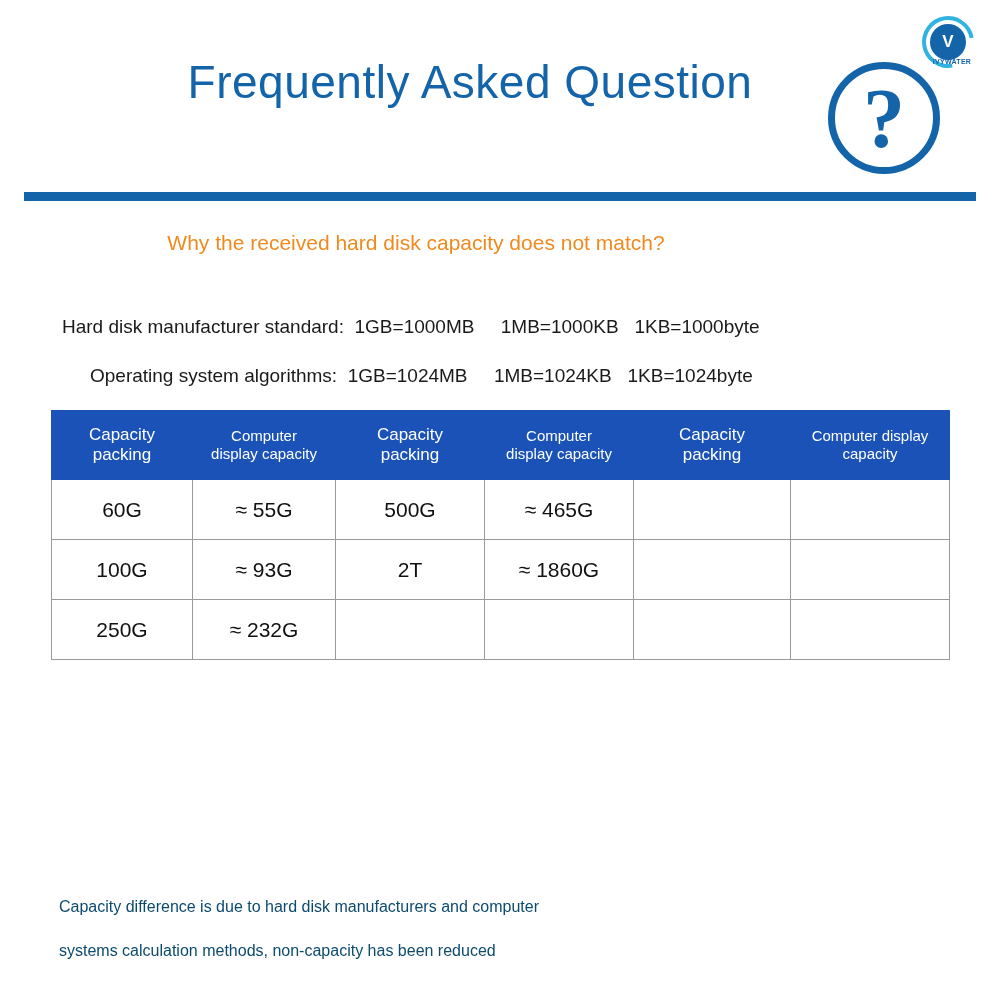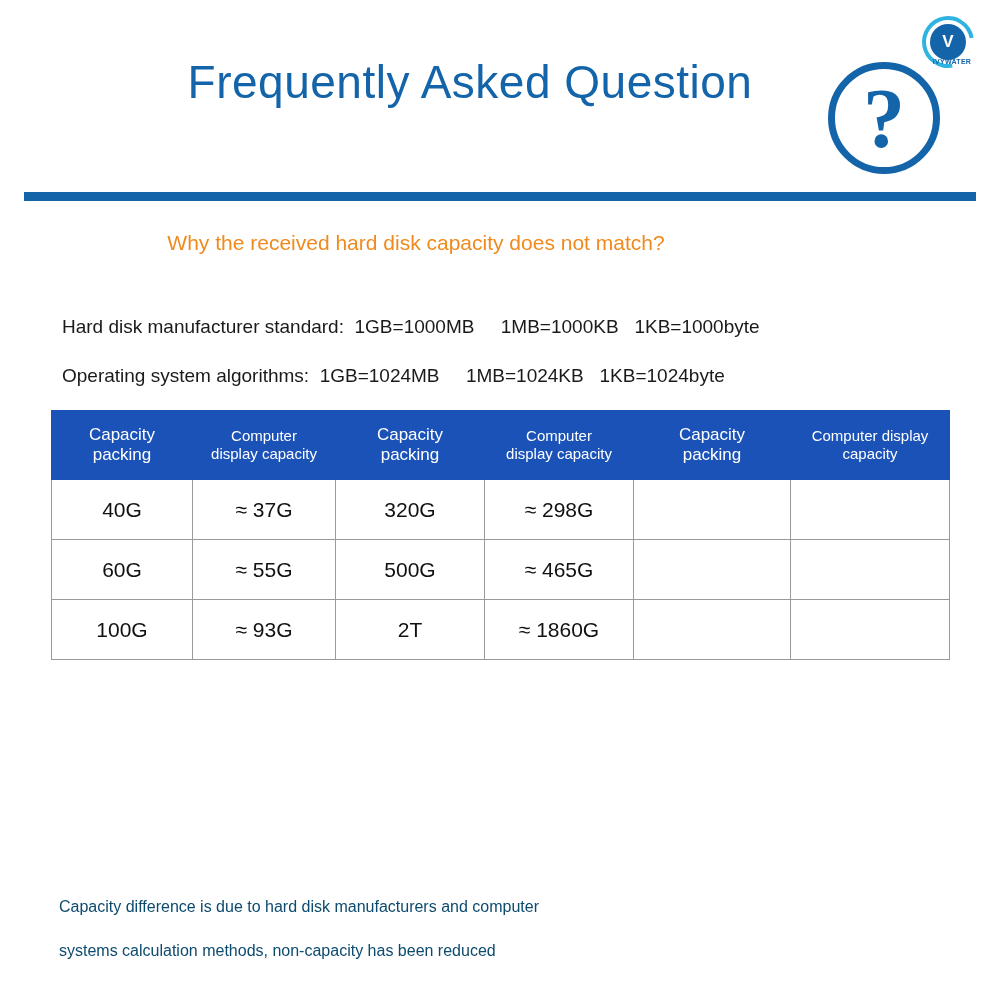--- a/index.html
+++ b/index.html
@@ -120,21 +120,21 @@
 
   
   .std {
     position: absolute;
     left: 62px;
     font-size: 19px;
     color: #1a1a1a;
     white-space: pre;
   }
   .std1 { top: 316px; text-align: center; }
-  .std2 { top: 365px; }
+  .std2 { top: 365px; margin-left: 28px; }
 
   
   .table-wrap {
     position: absolute;
     left: 51px;
     top: 410px;
     width: 898px;
   }
   table.cap {
     border-collapse: collapse;
@@ -214,41 +214,41 @@
         <th class="big">Capacity packing</th>
         <th class="small">Computer display capacity</th>
         <th class="big">Capacity packing</th>
         <th class="small">Computer display capacity</th>
         <th class="big">Capacity packing</th>
         <th class="small">Computer display capacity</th>
       </tr>
     </thead>
     <tbody>
       <tr>
-        <td>40G</td>
-        <td>≈ 37G</td>
-        <td>320G</td>
-        <td>≈ 298G</td>
-        <td></td>
-        <td></td>
-      </tr>
-      <tr>
         <td>60G</td>
         <td>≈ 55G</td>
         <td>500G</td>
         <td>≈ 465G</td>
         <td></td>
         <td></td>
       </tr>
       <tr>
         <td>100G</td>
         <td>≈ 93G</td>
         <td>2T</td>
         <td>≈ 1860G</td>
         <td></td>
         <td></td>
       </tr>
+      <tr>
+        <td>250G</td>
+        <td>≈ 232G</td>
+        <td></td>
+        <td></td>
+        <td></td>
+        <td></td>
+      </tr>
     </tbody>
   </table>
 </div>
 
 <div class="note note1">Capacity difference is due to hard disk manufacturers and computer</div>
 <div class="note note2">systems calculation methods, non-capacity has been reduced</div>
 
 </body></html>

